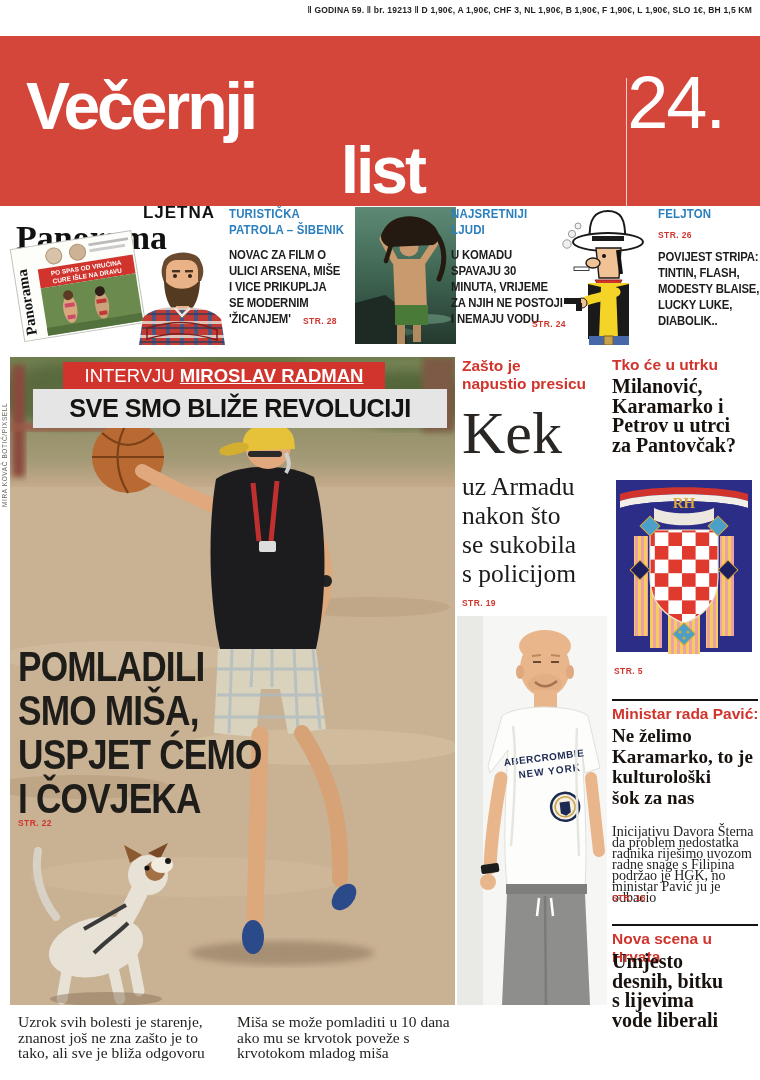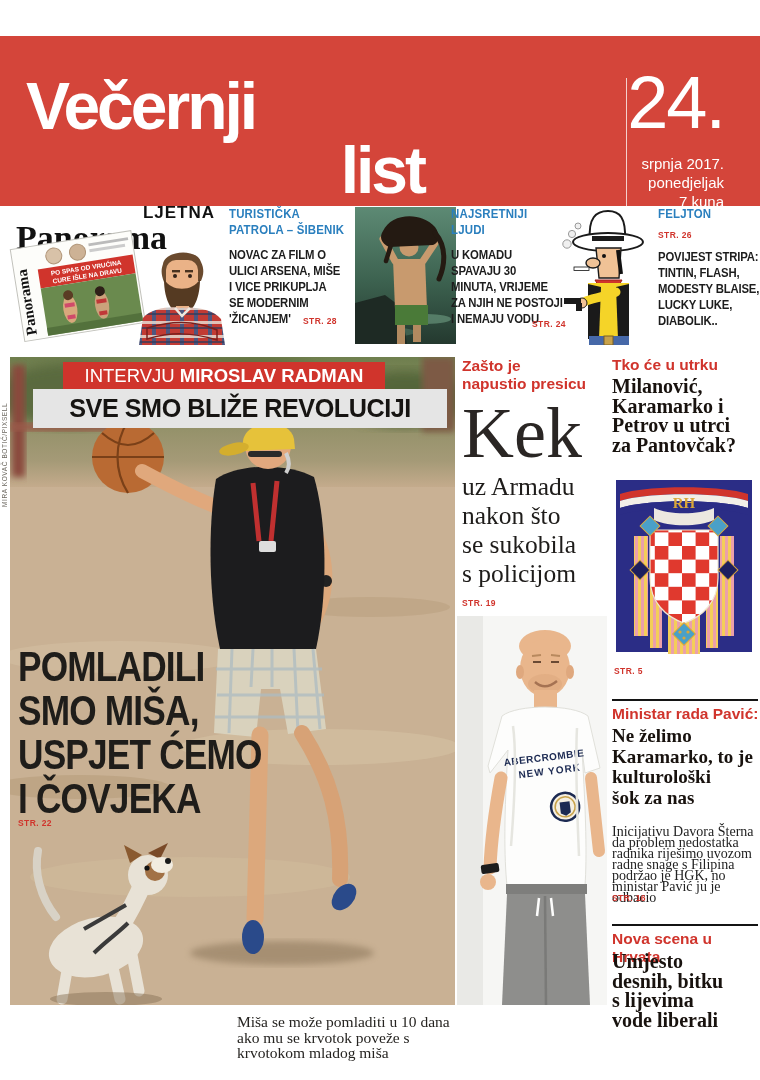--- a/index.html
+++ b/index.html
@@ -22,58 +22,53 @@
   .t-kicker{font-size:17px;font-weight:700;letter-spacing:1px;color:#111;}
   .t-title{font-family:"Liberation Serif",serif;font-size:34px;font-weight:700;color:#111;}
   .t-blue{color:#2a7fbe;font-size:13px;font-weight:700;line-height:15.5px;letter-spacing:.2px;}
   .t-text{font-size:13.5px;font-weight:700;line-height:16px;color:#1d1d1d;letter-spacing:-.2px;}
   .page-ref{color:#d0342c;font-size:8.5px;font-weight:700;letter-spacing:.4px;}
   .cx80{transform:scaleX(.84);transform-origin:0 0;white-space:nowrap;}
   .cx88{transform:scaleX(.88);transform-origin:0 0;white-space:nowrap;}
   
   .kickerbox{left:63px;top:362px;width:322px;height:27px;background:#d0342c;color:#fff;
              text-align:center;font-size:18.5px;line-height:27px;white-space:nowrap;}
-  .kickerbox .b{font-weight:700;}
+  .kickerbox .b{font-weight:700;text-decoration:underline;}
   .subheadbox{left:33px;top:389px;width:414px;height:39px;background:#e5e5e5;text-align:center;}
   .subhead{font-size:26px;font-weight:700;line-height:39px;letter-spacing:-.5px;color:#161412;
            transform:scaleX(.97);transform-origin:50% 0;white-space:nowrap;}
   .mainhead{left:18px;top:645px;width:380px;font-size:42px;line-height:44px;font-weight:700;
             color:#1f1d1a;transform:scaleX(.84);transform-origin:0 0;letter-spacing:-1px;}
   .credit{left:1px;top:357px;height:150px;writing-mode:vertical-rl;transform:rotate(180deg);
           font-size:6.5px;color:#6b675f;letter-spacing:.6px;}
   .caption{font-family:"Liberation Serif",serif;font-size:15.5px;line-height:15.5px;color:#262421;}
   
   .red-kicker{color:#d0342c;font-weight:700;font-size:15.5px;line-height:17.5px;}
-  .kekword{font-family:"Liberation Serif",serif;font-size:72px;line-height:66px;color:#2a2624;}
+  .kekword{font-family:"Liberation Serif",serif;font-size:60px;line-height:66px;color:#2a2624;}
   .kekrest{font-family:"Liberation Serif",serif;font-size:25.5px;line-height:29px;color:#1e1c1a;}
   
   .serifhead{font-family:"Liberation Serif",serif;font-weight:700;color:#18120e;}
   .rule{height:2px;background:#141414;}
   .bodytext{font-family:"Liberation Serif",serif;font-size:14px;line-height:11px;color:#222;}
 </style>
 </head>
 <body>
 
 <div id="page">
 
+  <div class="abs edition">‖ GODINA 59. ‖ br. 19213 ‖ D 1,90€, A 1,90€, CHF 3, NL 1,90€, B 1,90€, F 1,90€, L 1,90€, SLO 1€, BH 1,5 KM</div>
 
   <div class="abs redband">
     <div class="abs logo">
       <div>Večernji</div>
       <div class="l2">list</div>
     </div>
     <div class="abs mast-sep"></div>
     <div class="abs dateblk">
       <div class="day">24.</div>
-      <div class="datesmall">
-        <div>srpnja 2017.</div>
-        <div>ponedjeljak</div>
-        <div>7 kuna</div>
-        <div class="b">Zagreb</div>
-      </div>
     </div>
   </div>
 
   <div class="abs" style="left:95px;top:203px;width:120px;text-align:right;">
     <span class="t-kicker">LJETNA</span>
   </div>
   <div class="abs t-title" style="left:16px;top:219px;">Panorama</div>
 
   <svg class="abs" style="left:8px;top:248px;transform:rotate(-9deg);transform-origin:0 0;" width="128" height="97" viewBox="0 0 128 97">
     <rect x="2" y="2" width="122" height="93" fill="#fdfdfa" stroke="#c2c2bc"></rect>
@@ -291,20 +286,21 @@
     <div class="subhead">SVE SMO BLIŽE REVOLUCIJI</div>
   </div>
   <div class="abs mainhead">
     <div>POMLADILI</div>
     <div>SMO MIŠA,</div>
     <div>USPJET ĆEMO</div>
     <div>I ČOVJEKA</div>
   </div>
   <div class="abs page-ref" style="left:18px;top:818px;">STR. 22</div>
 
+  <div class="abs caption" style="left:18px;top:1014px;width:212px;">Uzrok svih bolesti je starenje, znanost još ne zna zašto je to tako, ali sve je bliža odgovoru</div>
   <div class="abs caption" style="left:237px;top:1014px;width:218px;">Miša se može pomladiti u 10 dana ako mu se krvotok poveže s krvotokom mladog miša</div>
 
   <div class="abs" style="left:462px;top:357px;width:142px;">
     <div class="red-kicker">
       <div>Zašto je</div>
       <div>napustio presicu</div>
     </div>
     <div class="kekword" style="margin-top:8px;">Kek</div>
     <div class="kekrest" style="margin-top:6px;">
       <div>uz Armadu</div>

